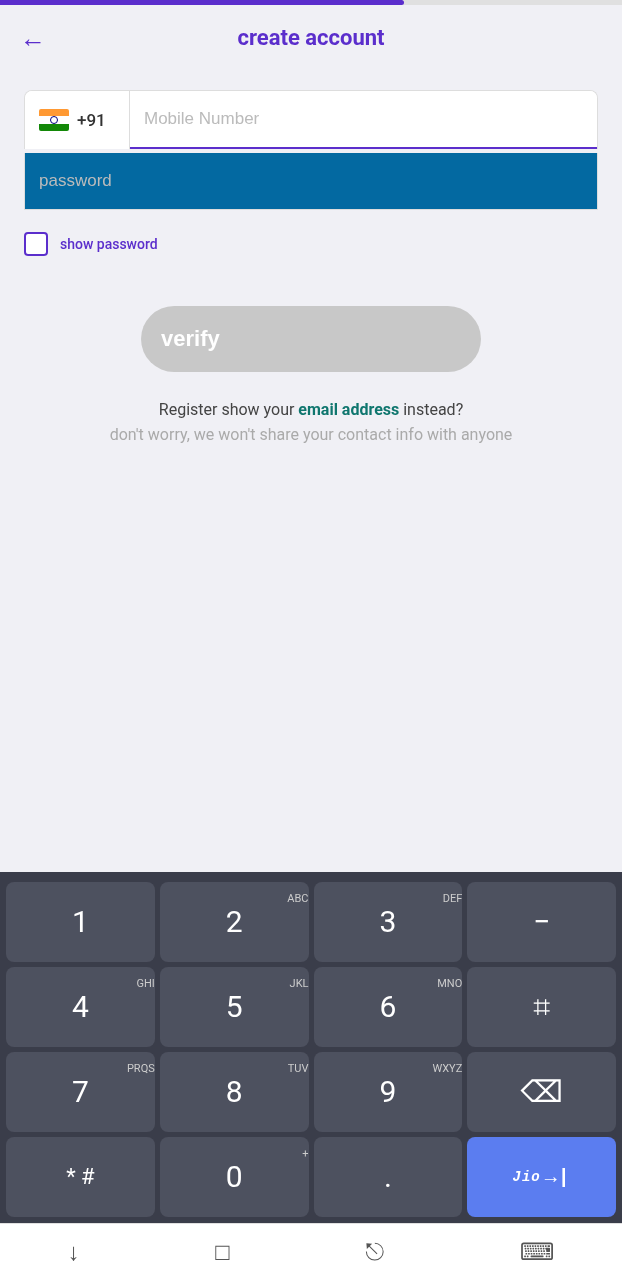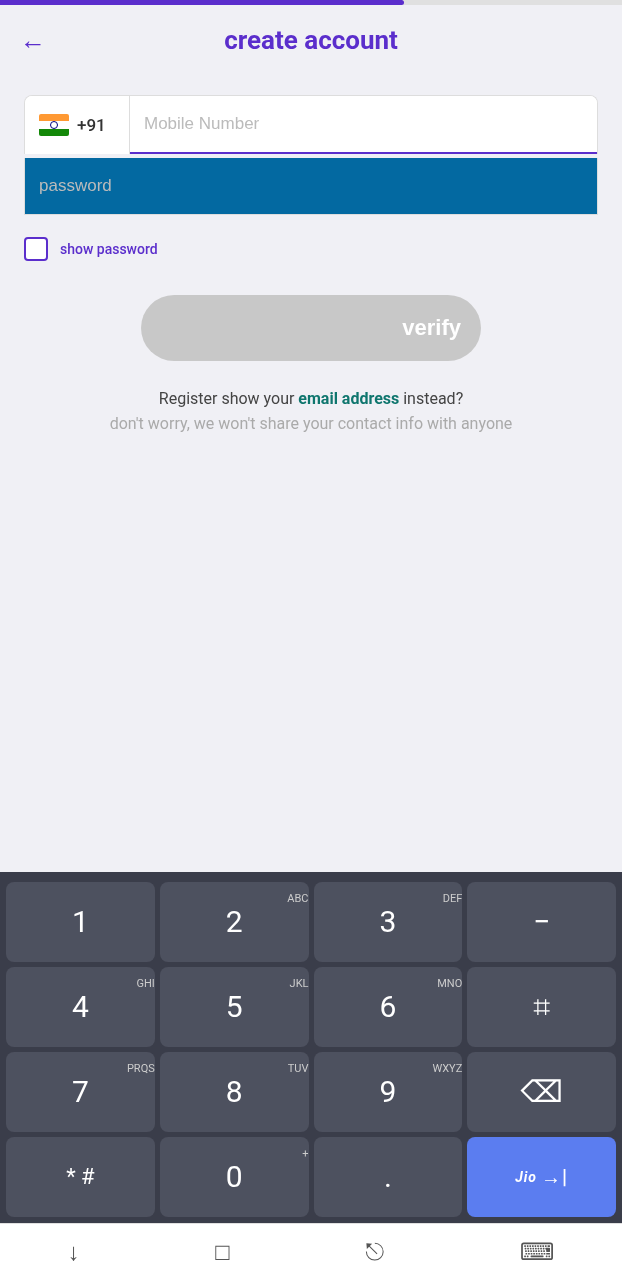--- a/index.html
+++ b/index.html
@@ -40,21 +40,21 @@
       position: absolute;
       left: 20px;
       background: none;
       border: none;
       cursor: pointer;
       color: #5b2ecc;
       font-size: 26px;
       line-height: 1;
     }
     .page-title {
-      font-size: 26px;
+      font-size: 22px;
       font-weight: 700;
       color: #5b2ecc;
       text-align: center;
     }
 
     
     .form-area {
       padding: 30px 24px 20px;
       display: flex;
       flex-direction: column;
@@ -150,32 +150,32 @@
       flex-shrink: 0;
     }
     .show-password-label {
       font-size: 14px;
       color: #5b2ecc;
       font-weight: 500;
     }
 
     
     .verify-btn {
-      margin: 30px auto 0;
+      margin: 46px auto 0;
       display: block;
       width: 340px;
       padding: 20px;
       background: #c8c8c8;
       border: none;
       border-radius: 40px;
       font-size: 22px;
       font-weight: 600;
       color: white;
       cursor: pointer;
-      text-align: right;
+      text-align: left;
     }
 
     
     .register-link {
       text-align: center;
       margin-top: 24px;
       font-size: 16px;
       color: #444;
       padding: 0 20px;
     }
@@ -364,21 +364,21 @@
         <span class="key-main" style="font-size:22px">* #</span>
       </div>
     <div class="key">
         <span class="key-main">0</span>
         <span class="key-sub">+</span>
       </div>
     <div class="key">
         <span class="key-main">.</span>
       </div>
     <div class="key key-blue">
-      <span style="font-size:20px; font-weight:700; letter-spacing:1px; display:flex; align-items:center; gap:4px;">
+      <span style="font-size:20px; font-weight:700; letter-spacing:1px; display:flex; align-items:center; gap:4px;font-family:Liberation Mono, monospace;">
         <span style="font-size:14px; font-style:italic;">Jio</span>
         <span>→|</span>
       </span>
     </div>
   </div>
 </div>
 
 <div class="nav-bar">
   <span class="nav-icon">↓</span>
   <span class="nav-icon">□</span>

